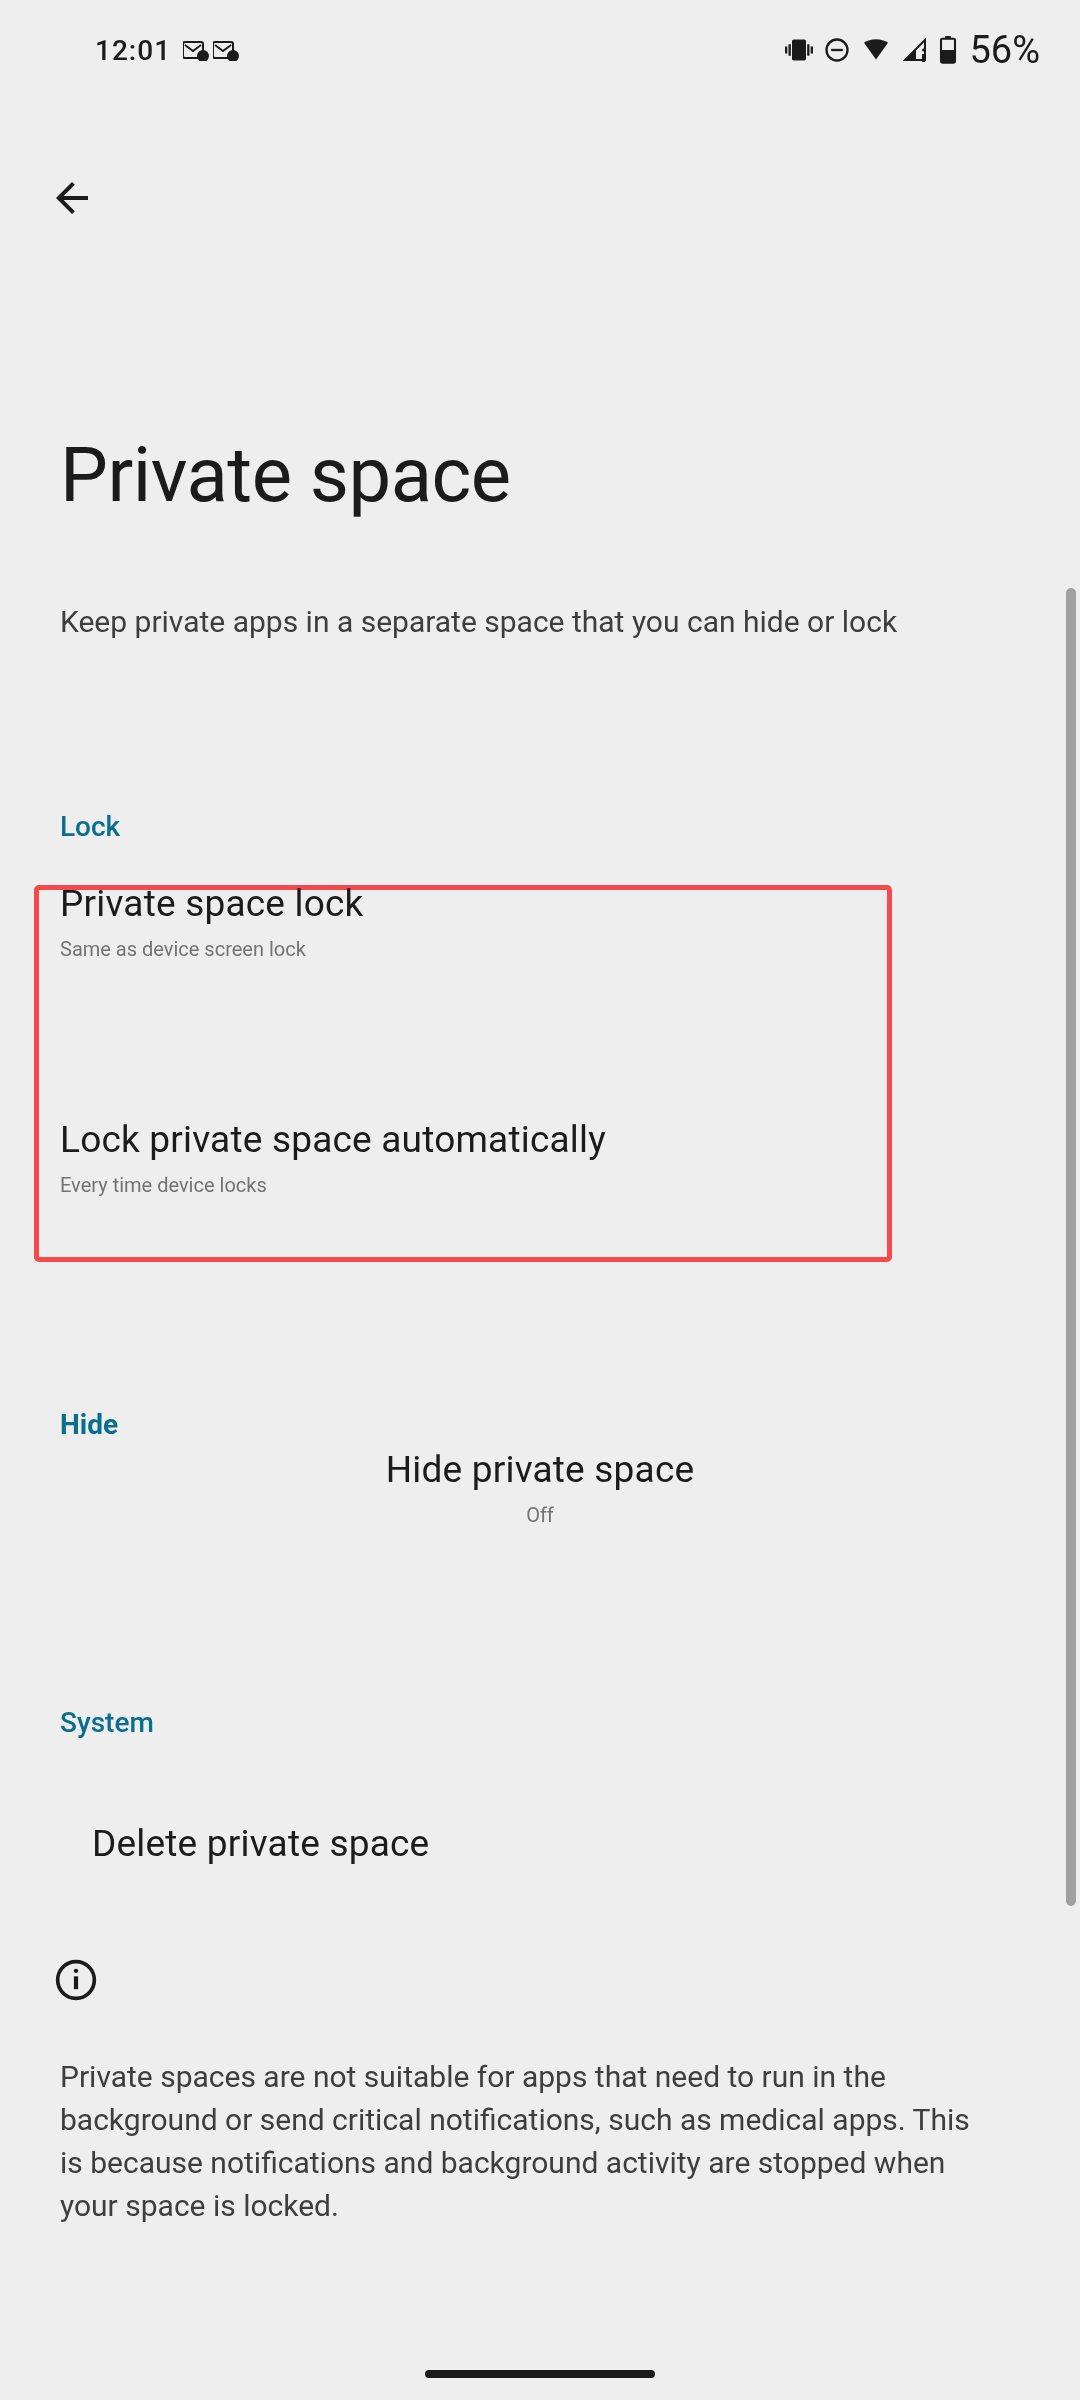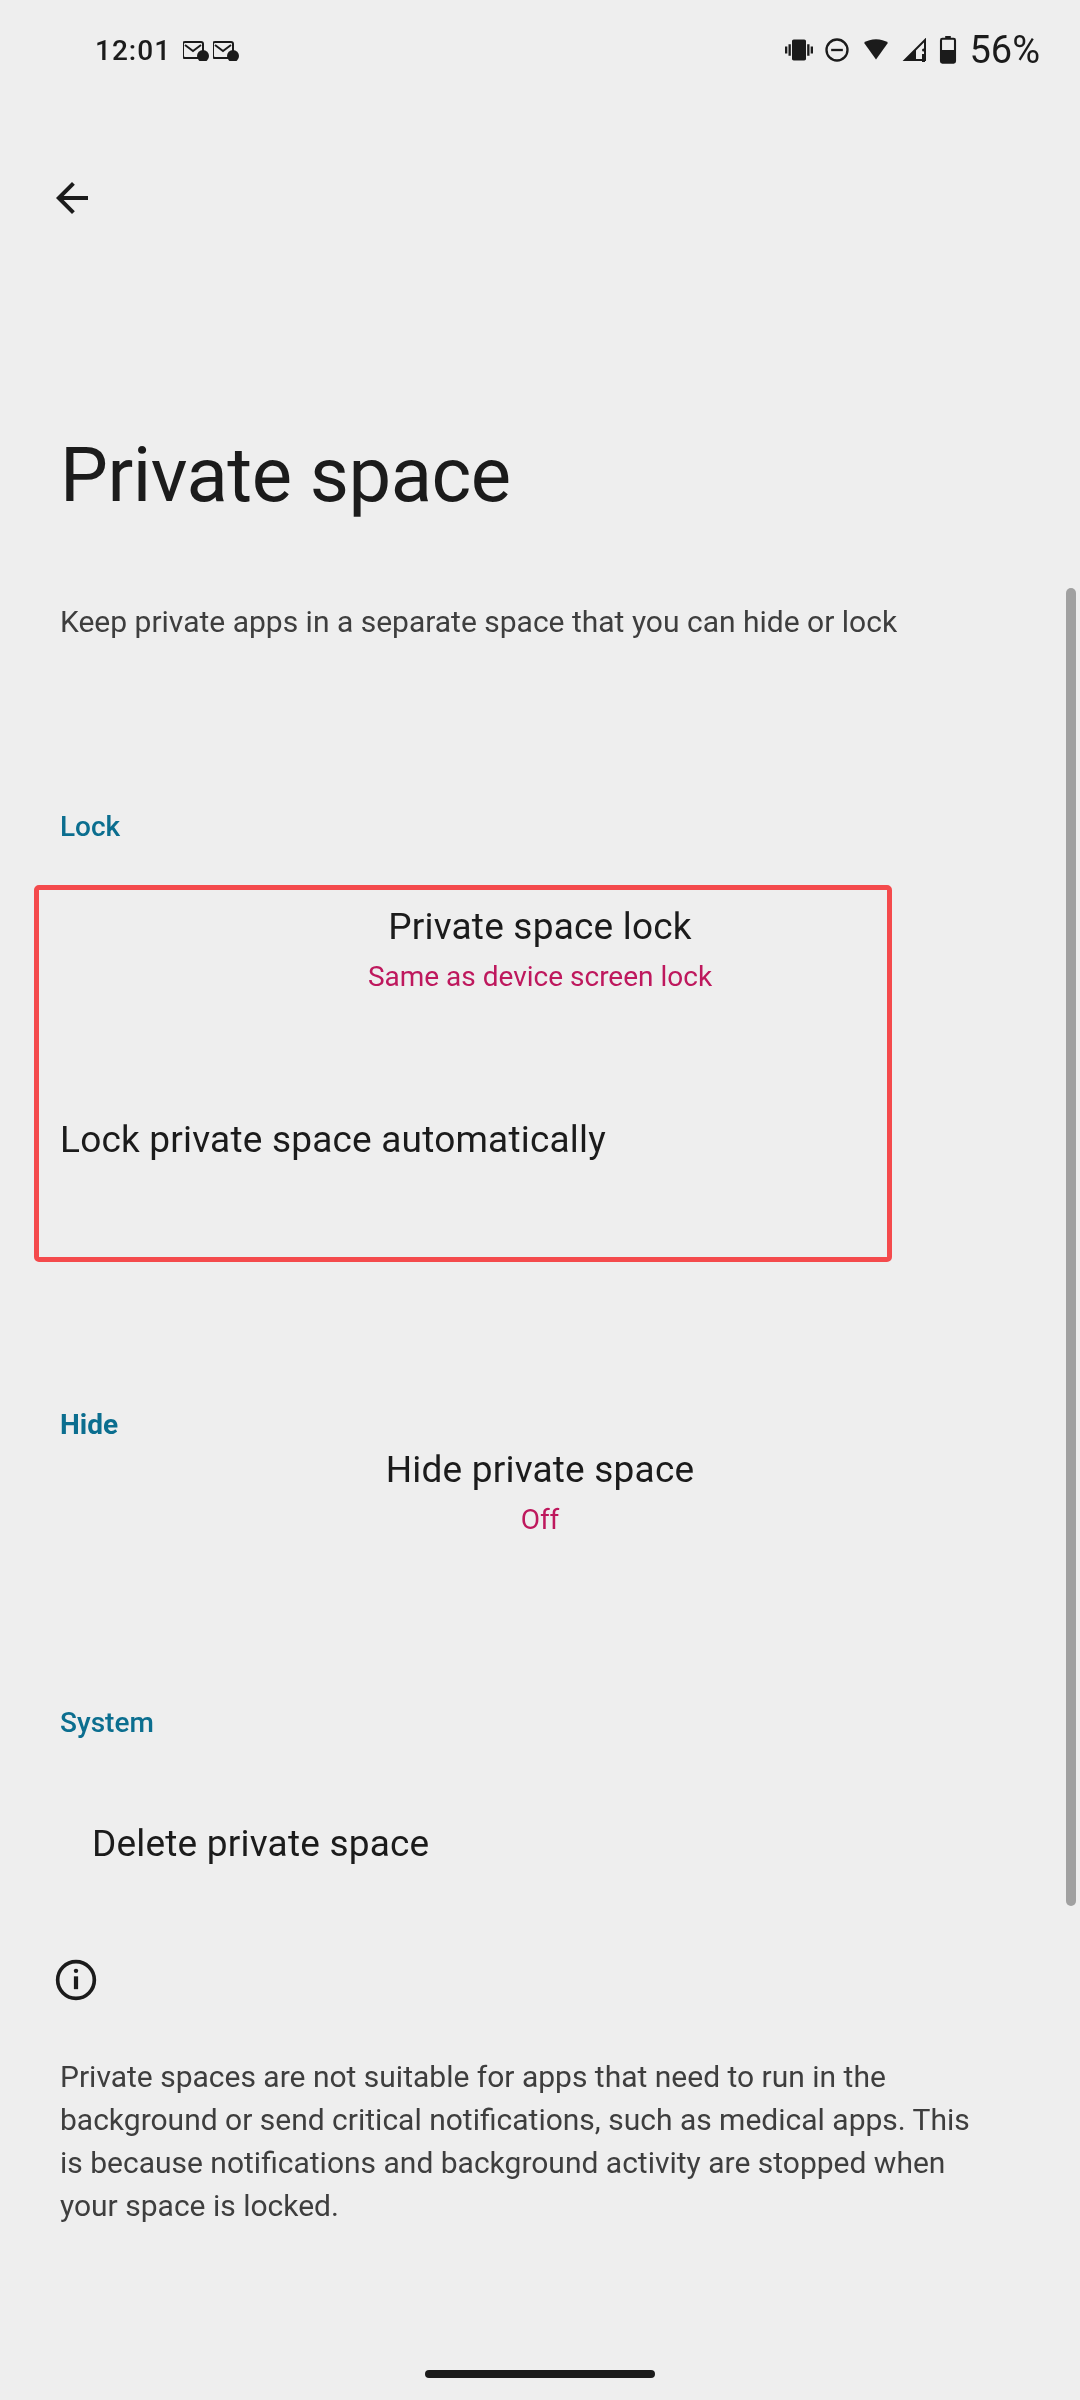--- a/index.html
+++ b/index.html
@@ -117,26 +117,26 @@
       left: 60px;
       right: 60px;
     }
     .setting-title {
       font-size: 37px;
       font-weight: 400;
       color: #1b1b1b;
       letter-spacing: 0.2px;
     }
     .setting-subtitle {
-      font-size: 28px;
-      font-weight: 400;
-      color: #be185d;
+      font-size: 20px;
+      font-weight: 400;
+      color: #737373;
       margin-top: 12px;
     }
-    .item-private-space-lock { top: 905px; text-align: center; }
+    .item-private-space-lock { top: 882px; }
     .item-lock-auto { top: 1118px; }
     .item-hide { top: 1448px; text-align: center; }
     .item-delete { top: 1822px; margin-left: 32px; }
     .info-icon {
       position: absolute;
       top: 1958px;
       left: 54px;
       width: 48px;
       height: 48px;
     }
@@ -241,20 +241,21 @@
 
 <div class="highlight-box"></div>
 
 <div class="setting-item item-private-space-lock">
   <div class="setting-title">Private space lock</div>
   <div class="setting-subtitle">Same as device screen lock</div>
 </div>
 
 <div class="setting-item item-lock-auto">
   <div class="setting-title">Lock private space automatically</div>
+  <div class="setting-subtitle">Every time device locks</div>
 </div>
 
 <div class="section-header section-header-hide">Hide</div>
 
 <div class="setting-item item-hide">
   <div class="setting-title">Hide private space</div>
   <div class="setting-subtitle">Off</div>
 </div>
 
 <div class="section-header section-header-system">System</div>

